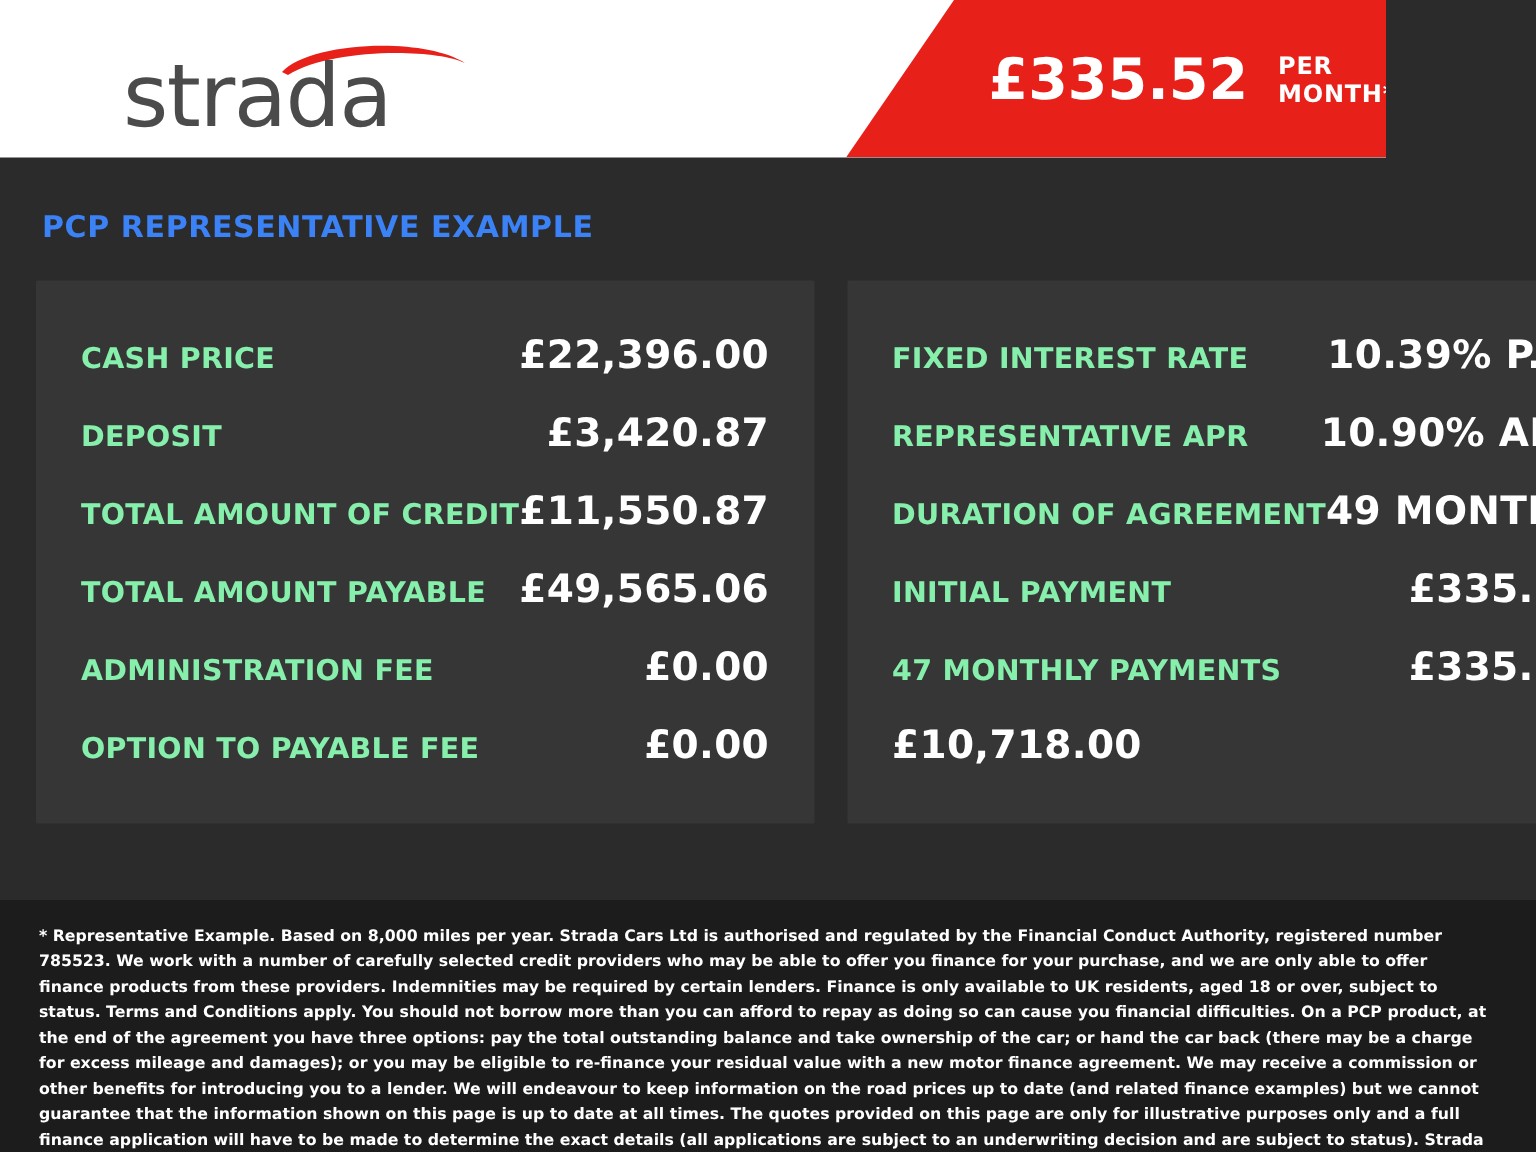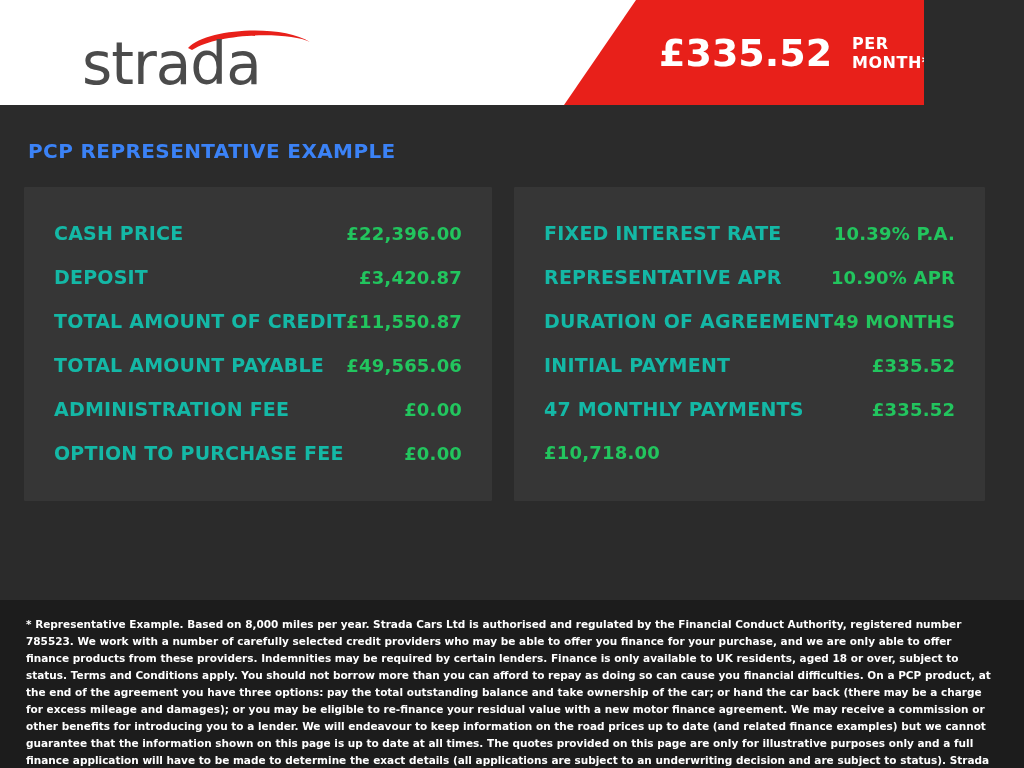--- a/index.html
+++ b/index.html
@@ -87,30 +87,30 @@
     padding: 24px 30px 26px 30px;
     border-radius: 1px;
   }
   .row {
     display: flex;
     align-items: baseline;
     justify-content: space-between;
     padding: 11px 0;
   }
   .row-label {
-    color: #14b8a6;
+    color: #86efac;
     font-size: 19px;
     font-weight: bold;
     letter-spacing: 0.2px;
     font-family: "DejaVu Sans", sans-serif;
     white-space: nowrap;
   }
   .row-value {
-    color: #22c55e;
-    font-size: 18px;
+    color: #ffffff;
+    font-size: 26px;
     font-weight: bold;
     letter-spacing: 0.2px;
     font-family: "DejaVu Sans", sans-serif;
     white-space: nowrap;
     text-align: right;
   }
 
   
   .footer {
     position: absolute;
@@ -168,21 +168,21 @@
         </div>
         <div class="row">
           <span class="row-label">TOTAL AMOUNT PAYABLE</span>
           <span class="row-value">£49,565.06</span>
         </div>
         <div class="row">
           <span class="row-label">ADMINISTRATION FEE</span>
           <span class="row-value">£0.00</span>
         </div>
         <div class="row">
-          <span class="row-label">OPTION TO PURCHASE FEE</span>
+          <span class="row-label">OPTION TO PAYABLE FEE</span>
           <span class="row-value">£0.00</span>
         </div>
       </div>
 
       <div class="panel">
         <div class="row">
           <span class="row-label">FIXED INTEREST RATE</span>
           <span class="row-value">10.39% P.A.</span>
         </div>
         <div class="row">

